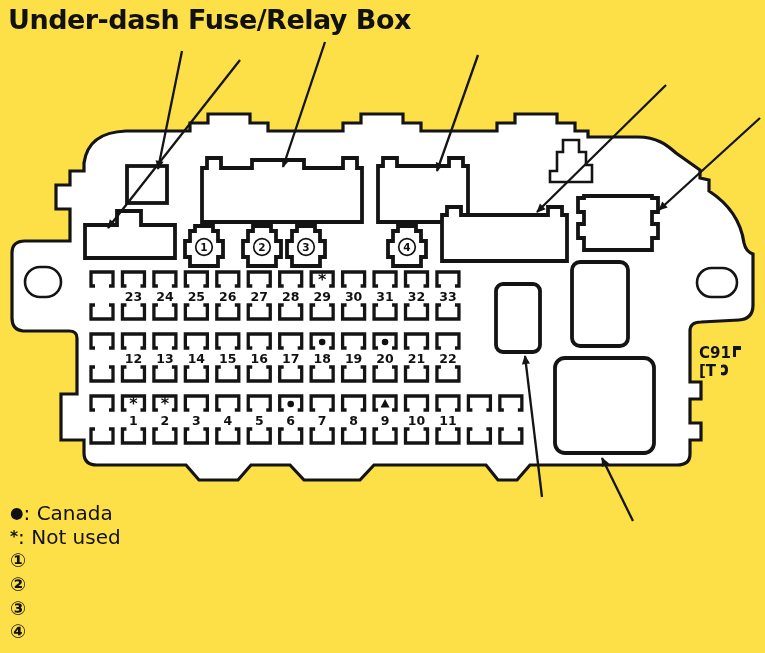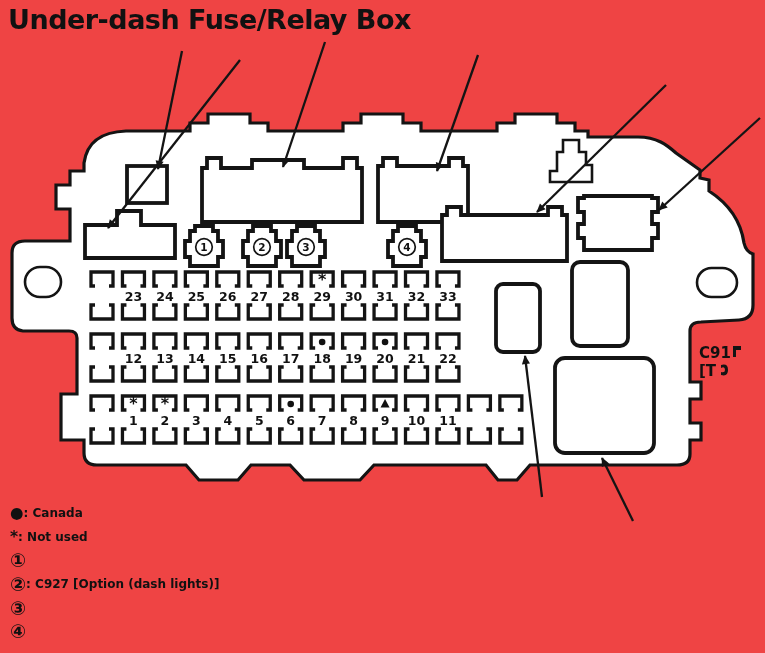--- a/index.html
+++ b/index.html
@@ -1,16 +1,16 @@
 <!DOCTYPE html>
 <html><head>
 <meta charset="utf-8">
 <style>
   html,body{margin:0;padding:0;background:#fff;}
-  .page{position:relative;width:765px;height:653px;background:#ef4444;overflow:hidden;
+  .page{position:relative;width:765px;height:653px;background:#fde047;overflow:hidden;
         font-family:"DejaVu Sans",sans-serif;color:#111;}
   .title{position:absolute;left:8px;top:4px;font-size:27px;font-weight:700;
          letter-spacing:-0.5px;white-space:nowrap;}
   svg{position:absolute;left:0;top:0;}
   .case{fill:#ffffff;stroke:#141414;stroke-width:3.2;stroke-linejoin:miter;}
   .comp{fill:#ffffff;stroke:#141414;stroke-width:3.8;stroke-linejoin:miter;}
   .thin{fill:#ffffff;stroke:#141414;stroke-width:2.6;}
   .hole{fill:#ffffff;stroke:#141414;stroke-width:2.6;}
   .fuse{fill:none;stroke:#141414;stroke-width:3.3;}
   .fnum{font:700 12.5px "DejaVu Sans",sans-serif;text-anchor:middle;fill:#111;}
@@ -18,21 +18,21 @@
   .mark{fill:#111;stroke:none;}
   .plugc{fill:#fff;stroke:#141414;stroke-width:1.7;}
   .plugn{font:700 10.5px "DejaVu Sans",sans-serif;text-anchor:middle;fill:#111;}
   .arrow{stroke:#141414;stroke-width:2.3;fill:none;}
   .rlabel{font:700 15px "DejaVu Sans",sans-serif;fill:#111;}
   .frag{fill:#141414;}
   .legend{position:absolute;left:10px;top:501px;}
   .legend-line{height:23.8px;display:flex;align-items:center;white-space:nowrap;}
   .legend-sym{font-size:15.5px;font-weight:700;width:auto;}
   .legend-sym.circ{font-size:19px;font-weight:700;line-height:1;}
-  .legend-txt{font-size:12px;font-weight:700;}
+  .legend-txt{font-size:20px;font-weight:400;}
 </style>
 </head>
 <body>
 
 <div class="page">
 
   <div class="title">Under-dash Fuse/Relay Box</div>
 
   <svg id="diagram-svg" width="765" height="653" viewBox="0 0 765 653">
     <defs>
@@ -327,21 +327,20 @@
     </div>
     <div class="legend-line">
       <span class="legend-sym">*</span>
         <span class="legend-txt">: Not used</span>
     </div>
     <div class="legend-line">
       <span class="legend-sym circ">①</span>
     </div>
     <div class="legend-line">
       <span class="legend-sym circ">②</span>
-        <span class="legend-txt">: C927 [Option (dash lights)]</span>
     </div>
     <div class="legend-line">
       <span class="legend-sym circ">③</span>
     </div>
     <div class="legend-line">
       <span class="legend-sym circ">④</span>
     </div>
   </div>
 
 </div>

